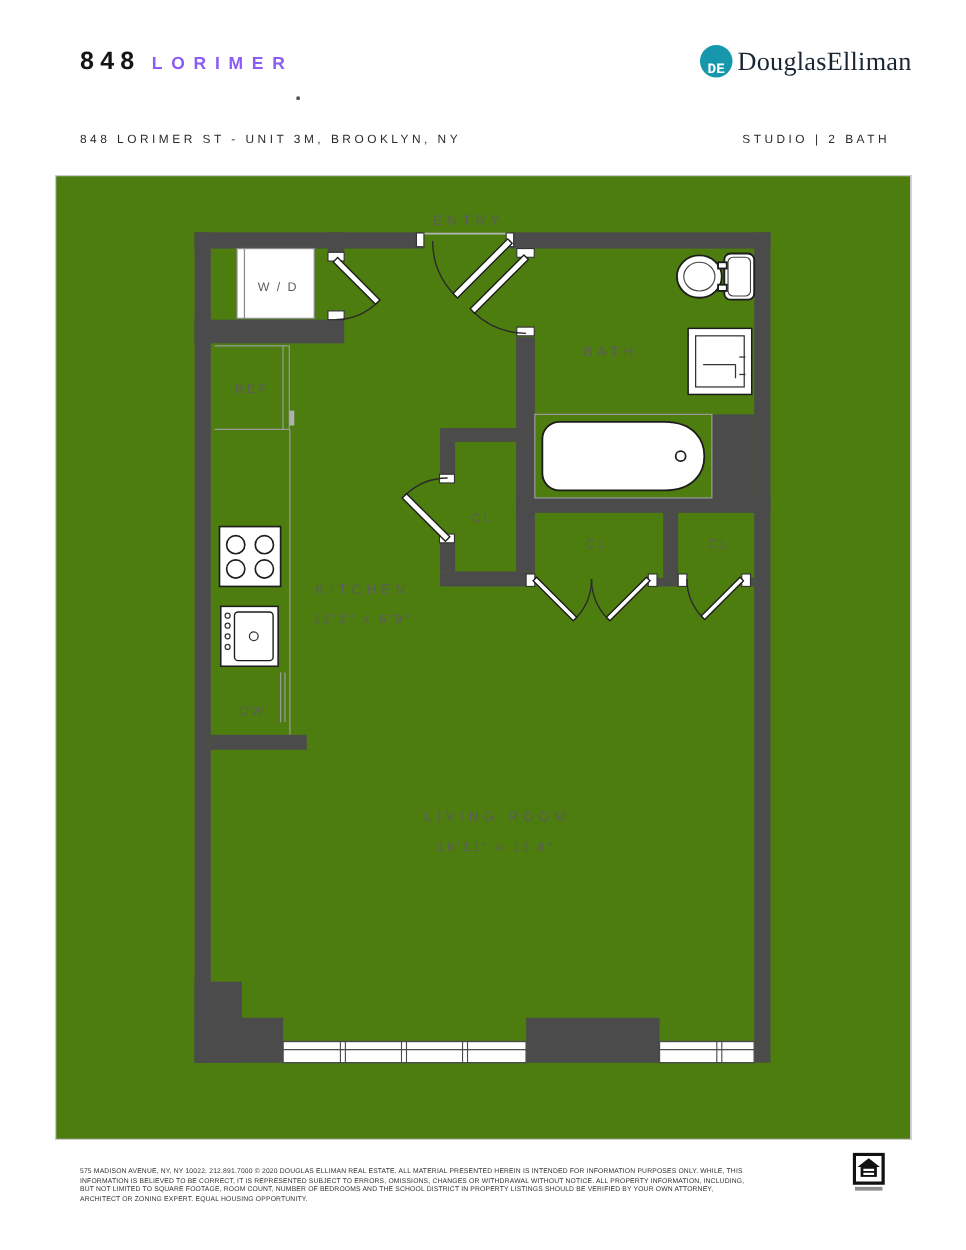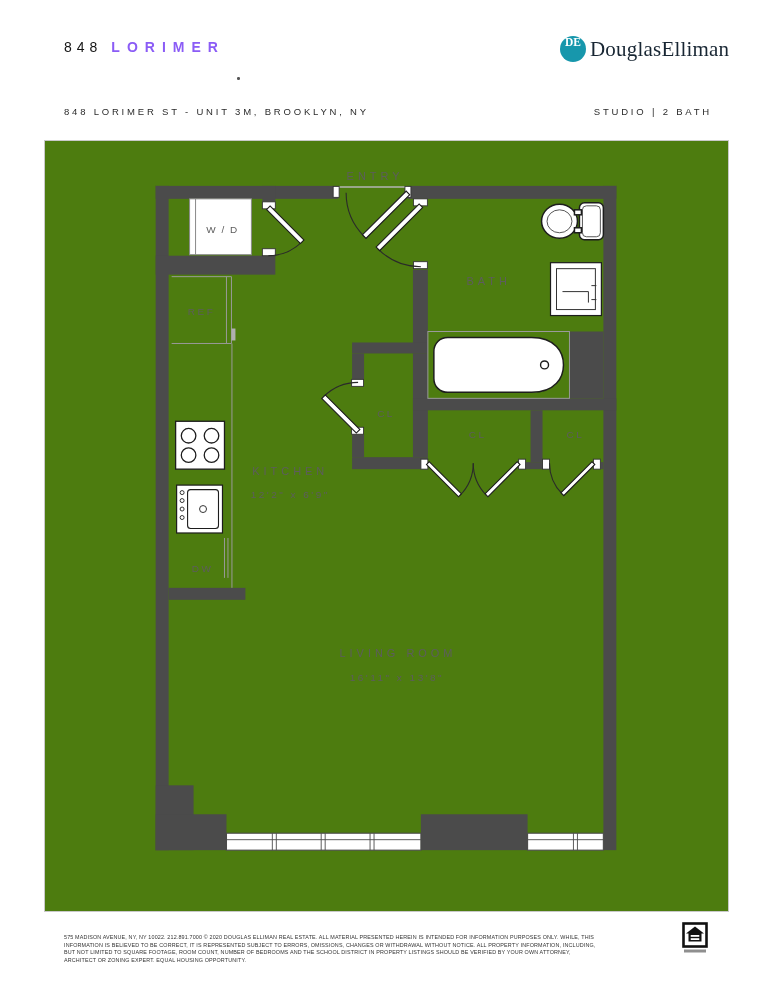--- a/index.html
+++ b/index.html
@@ -3,28 +3,28 @@
 <meta charset="utf-8">
 <style>
   html,body{margin:0;padding:0;background:#888;}
   *{box-sizing:border-box;}
   .page{
     position:relative;width:773px;height:1000px;background:#fff;
     margin:0 auto;font-family:"Liberation Sans",sans-serif;overflow:hidden;
   }
   
   .title{position:absolute;left:64px;top:38px;color:#141414;white-space:nowrap;}
-  .title .num{font-size:14px;font-weight:normal;letter-spacing:5px;}
+  .title .num{font-size:20px;font-weight:bold;letter-spacing:5px;}
   .title .bname{font-size:14px;font-weight:bold;letter-spacing:7px;margin-left:9px;color:#8b5cf6;}
   .title-dot{position:absolute;left:237px;top:77px;width:2.5px;height:2.5px;border-radius:50%;background:#555;}
   .brand{position:absolute;left:560px;top:36px;display:flex;align-items:center;}
   .brand-circle{
     width:26px;height:26px;border-radius:50%;background:var(--accent,#1797ac);
-    color:#fff;display:flex;align-items:flex-start;justify-content:center;
-    font-family:Liberation Serif, serif;font-size:11.5px;font-weight:bold;letter-spacing:0;
+    color:#fff;display:flex;align-items:flex-end;justify-content:center;
+    font-family:Liberation Mono, monospace;font-size:11.5px;font-weight:bold;letter-spacing:0;
   }
   .brand-name{font-family:"Liberation Serif",serif;font-size:21px;color:#182633;margin-left:4px;letter-spacing:0.2px;}
   .subhead{position:absolute;left:64px;top:106px;width:648px;display:flex;justify-content:space-between;
     font-size:9.5px;letter-spacing:2.8px;color:#2b2b2b;white-space:nowrap;}
   
   .plan-frame{position:absolute;left:44px;top:140px;width:685px;height:772px;border:1px solid #c9c9c9;background:#4d7c0f;}
   .plan-frame svg{display:block;width:100%;height:100%;}
   .wall{fill:var(--wall,#4b4b4b);}
   .jamb{fill:#fff;stroke:#333;stroke-width:0.9;}
   .door-leaf{fill:#fff;stroke:#1d1d1d;stroke-width:1.1;}

